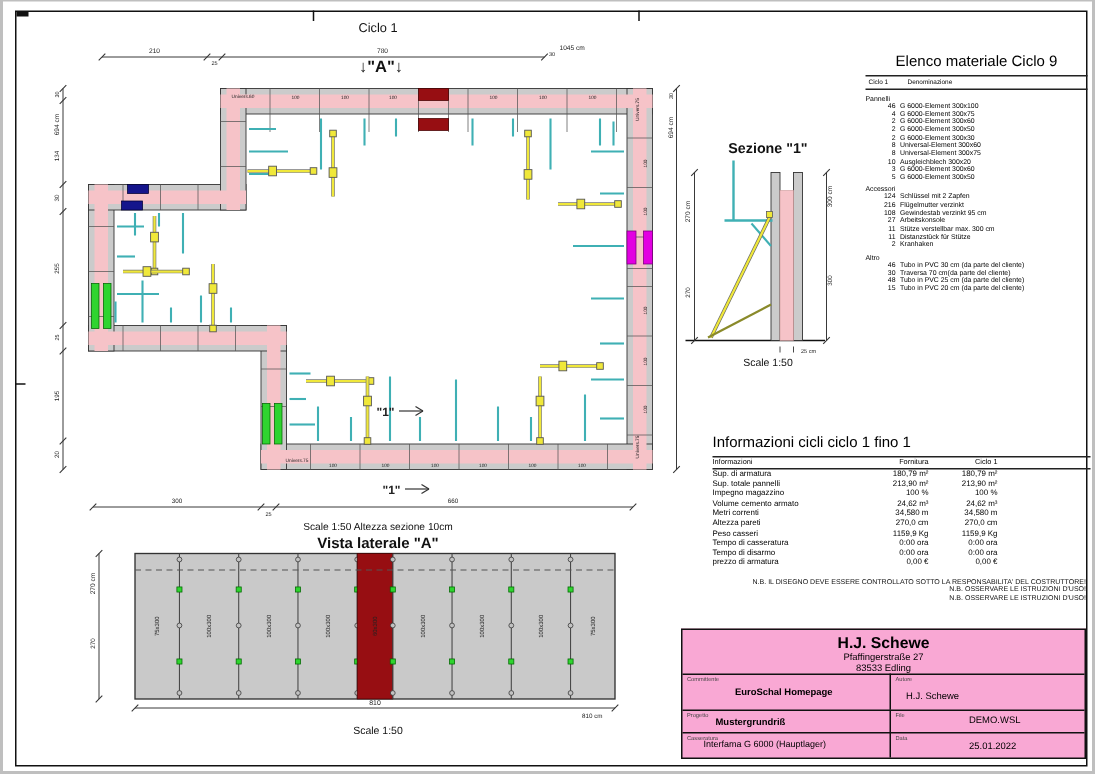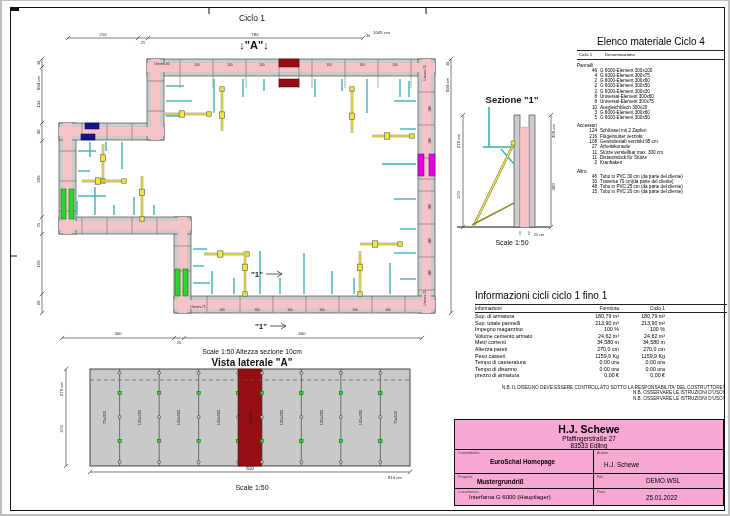--- a/index.html
+++ b/index.html
@@ -373,21 +373,21 @@
   <div class="t ctr" style="left:212px;top:38px;width:80px;font-size:11px;font-weight:bold">↓"A"↓</div>
   <div class="t ctr" style="left:140px;top:347px;width:220px;font-size:6.8px">Scale 1:50   Altezza sezione 10cm</div>
 
   <div class="t ctr" style="left:150px;top:356px;width:200px;font-size:10px;font-weight:bold">Vista laterale "A"</div>
   <div class="t ctr" style="left:160px;top:483px;width:180px;font-size:7px">Scale 1:50</div>
 
   <div class="t ctr" style="left:455px;top:93px;width:110px;font-size:9.5px;font-weight:bold">Sezione "1"</div>
   <div class="t ctr" style="left:455px;top:238px;width:110px;font-size:7px">Scale 1:50</div>
 
   <div id="elenco">
-    <div class="title">Elenco materiale  Ciclo 4</div>
+    <div class="title">Elenco materiale  Ciclo 9</div>
     <div class="hdr">
       <span>Ciclo 1</span>
       <span>Denominazione</span>
     </div>
     <div id="elenco-body">
           <div class="msec">Pannelli</div>
           <div class="mrow">
             <span class="qty">46</span>
             <span>G 6000-Element 300x100</span>
           </div>

